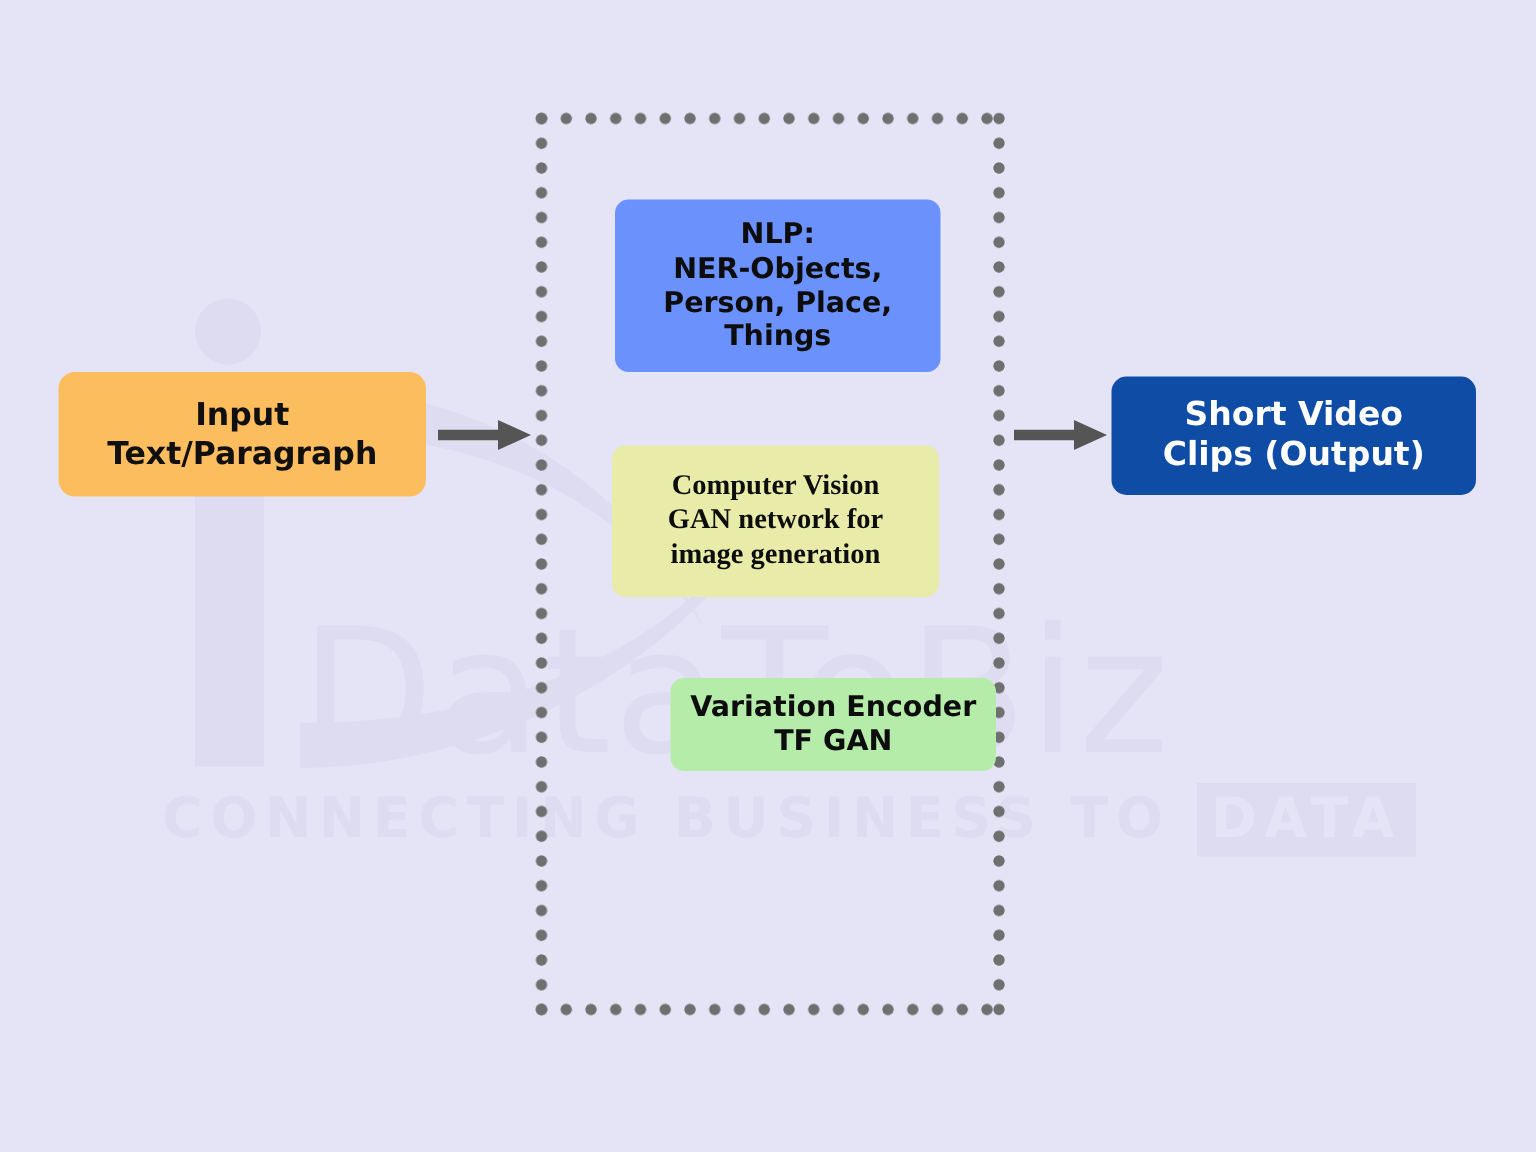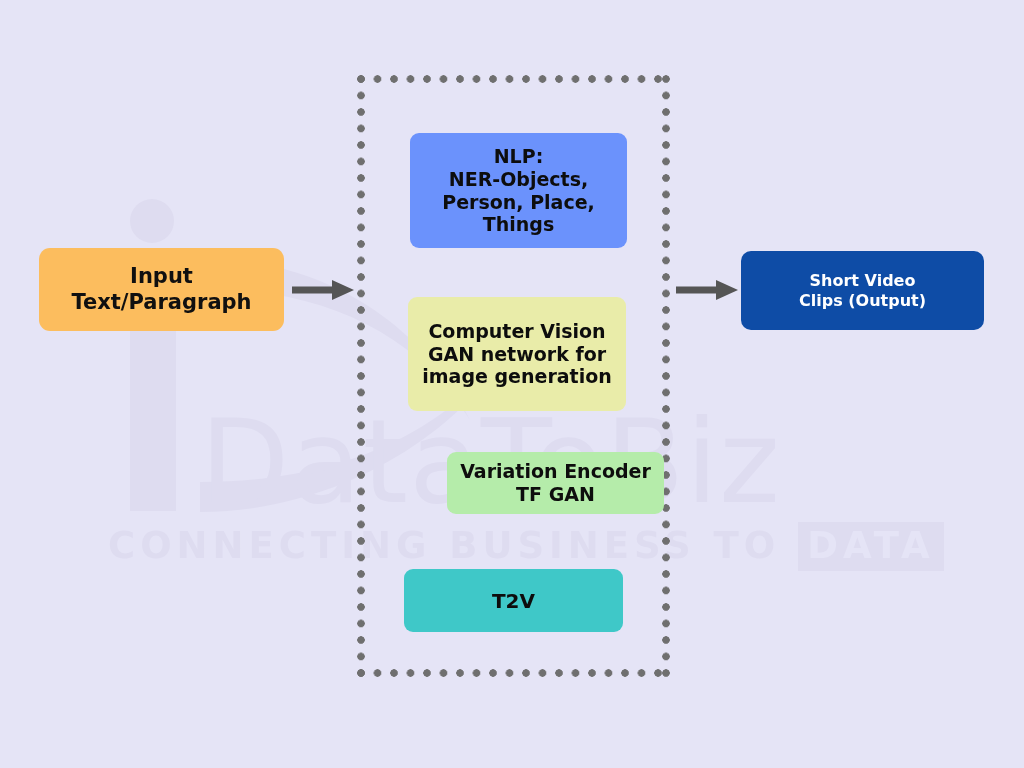--- a/index.html
+++ b/index.html
@@ -120,24 +120,25 @@
   }
   #node-nlp {
     left: 410px; top: 133px;
     width: 217px; height: 115px;
     background: #6b92fc;
     color: #0d0d0d;
     font-size: 19px;
   }
   #node-cv {
     left: 408px; top: 297px;
-    width: 218px; height: 114px;
+    width: 218px; height: 101px;
     background: #e9eca9;
     color: #0d0d0d;
     font-size: 19px;
+    font-family: Liberation Serif, serif;
   }
   #node-ve {
     left: 406px; top: 452px;
     width: 217px; height: 62px;
     background: #b5ecaa;
     color: #0d0d0d;
     font-size: 19px;
     margin-left: 41px;
   }
   #node-t2v {
@@ -145,21 +146,21 @@
     width: 219px; height: 63px;
     background: #3fc8c8;
     color: #0d0d0d;
     font-size: 20px;
   }
   #node-output {
     left: 741px; top: 251px;
     width: 243px; height: 79px;
     background: #0e4ca6;
     color: #ffffff;
-    font-size: 16px;
+    font-size: 22px;
     border-radius: 10px;
   }
 
   
   .arrow {
     position: absolute;
     z-index: 2;
     height: 24px;
   }
   #arrow-input-to-pipeline { left: 292px; top: 278px; width: 62px; }
@@ -202,17 +203,16 @@
 Text/Paragraph</div>
   <div class="node" id="node-nlp">NLP:
 NER-Objects,
 Person, Place,
 Things</div>
   <div class="node" id="node-cv">Computer Vision
 GAN network for
 image generation</div>
   <div class="node" id="node-ve">Variation Encoder
 TF GAN</div>
-  <div class="node" id="node-t2v">T2V</div>
   <div class="node" id="node-output">Short Video
 Clips (Output)</div>
 
 </div>
 
 </body></html>

